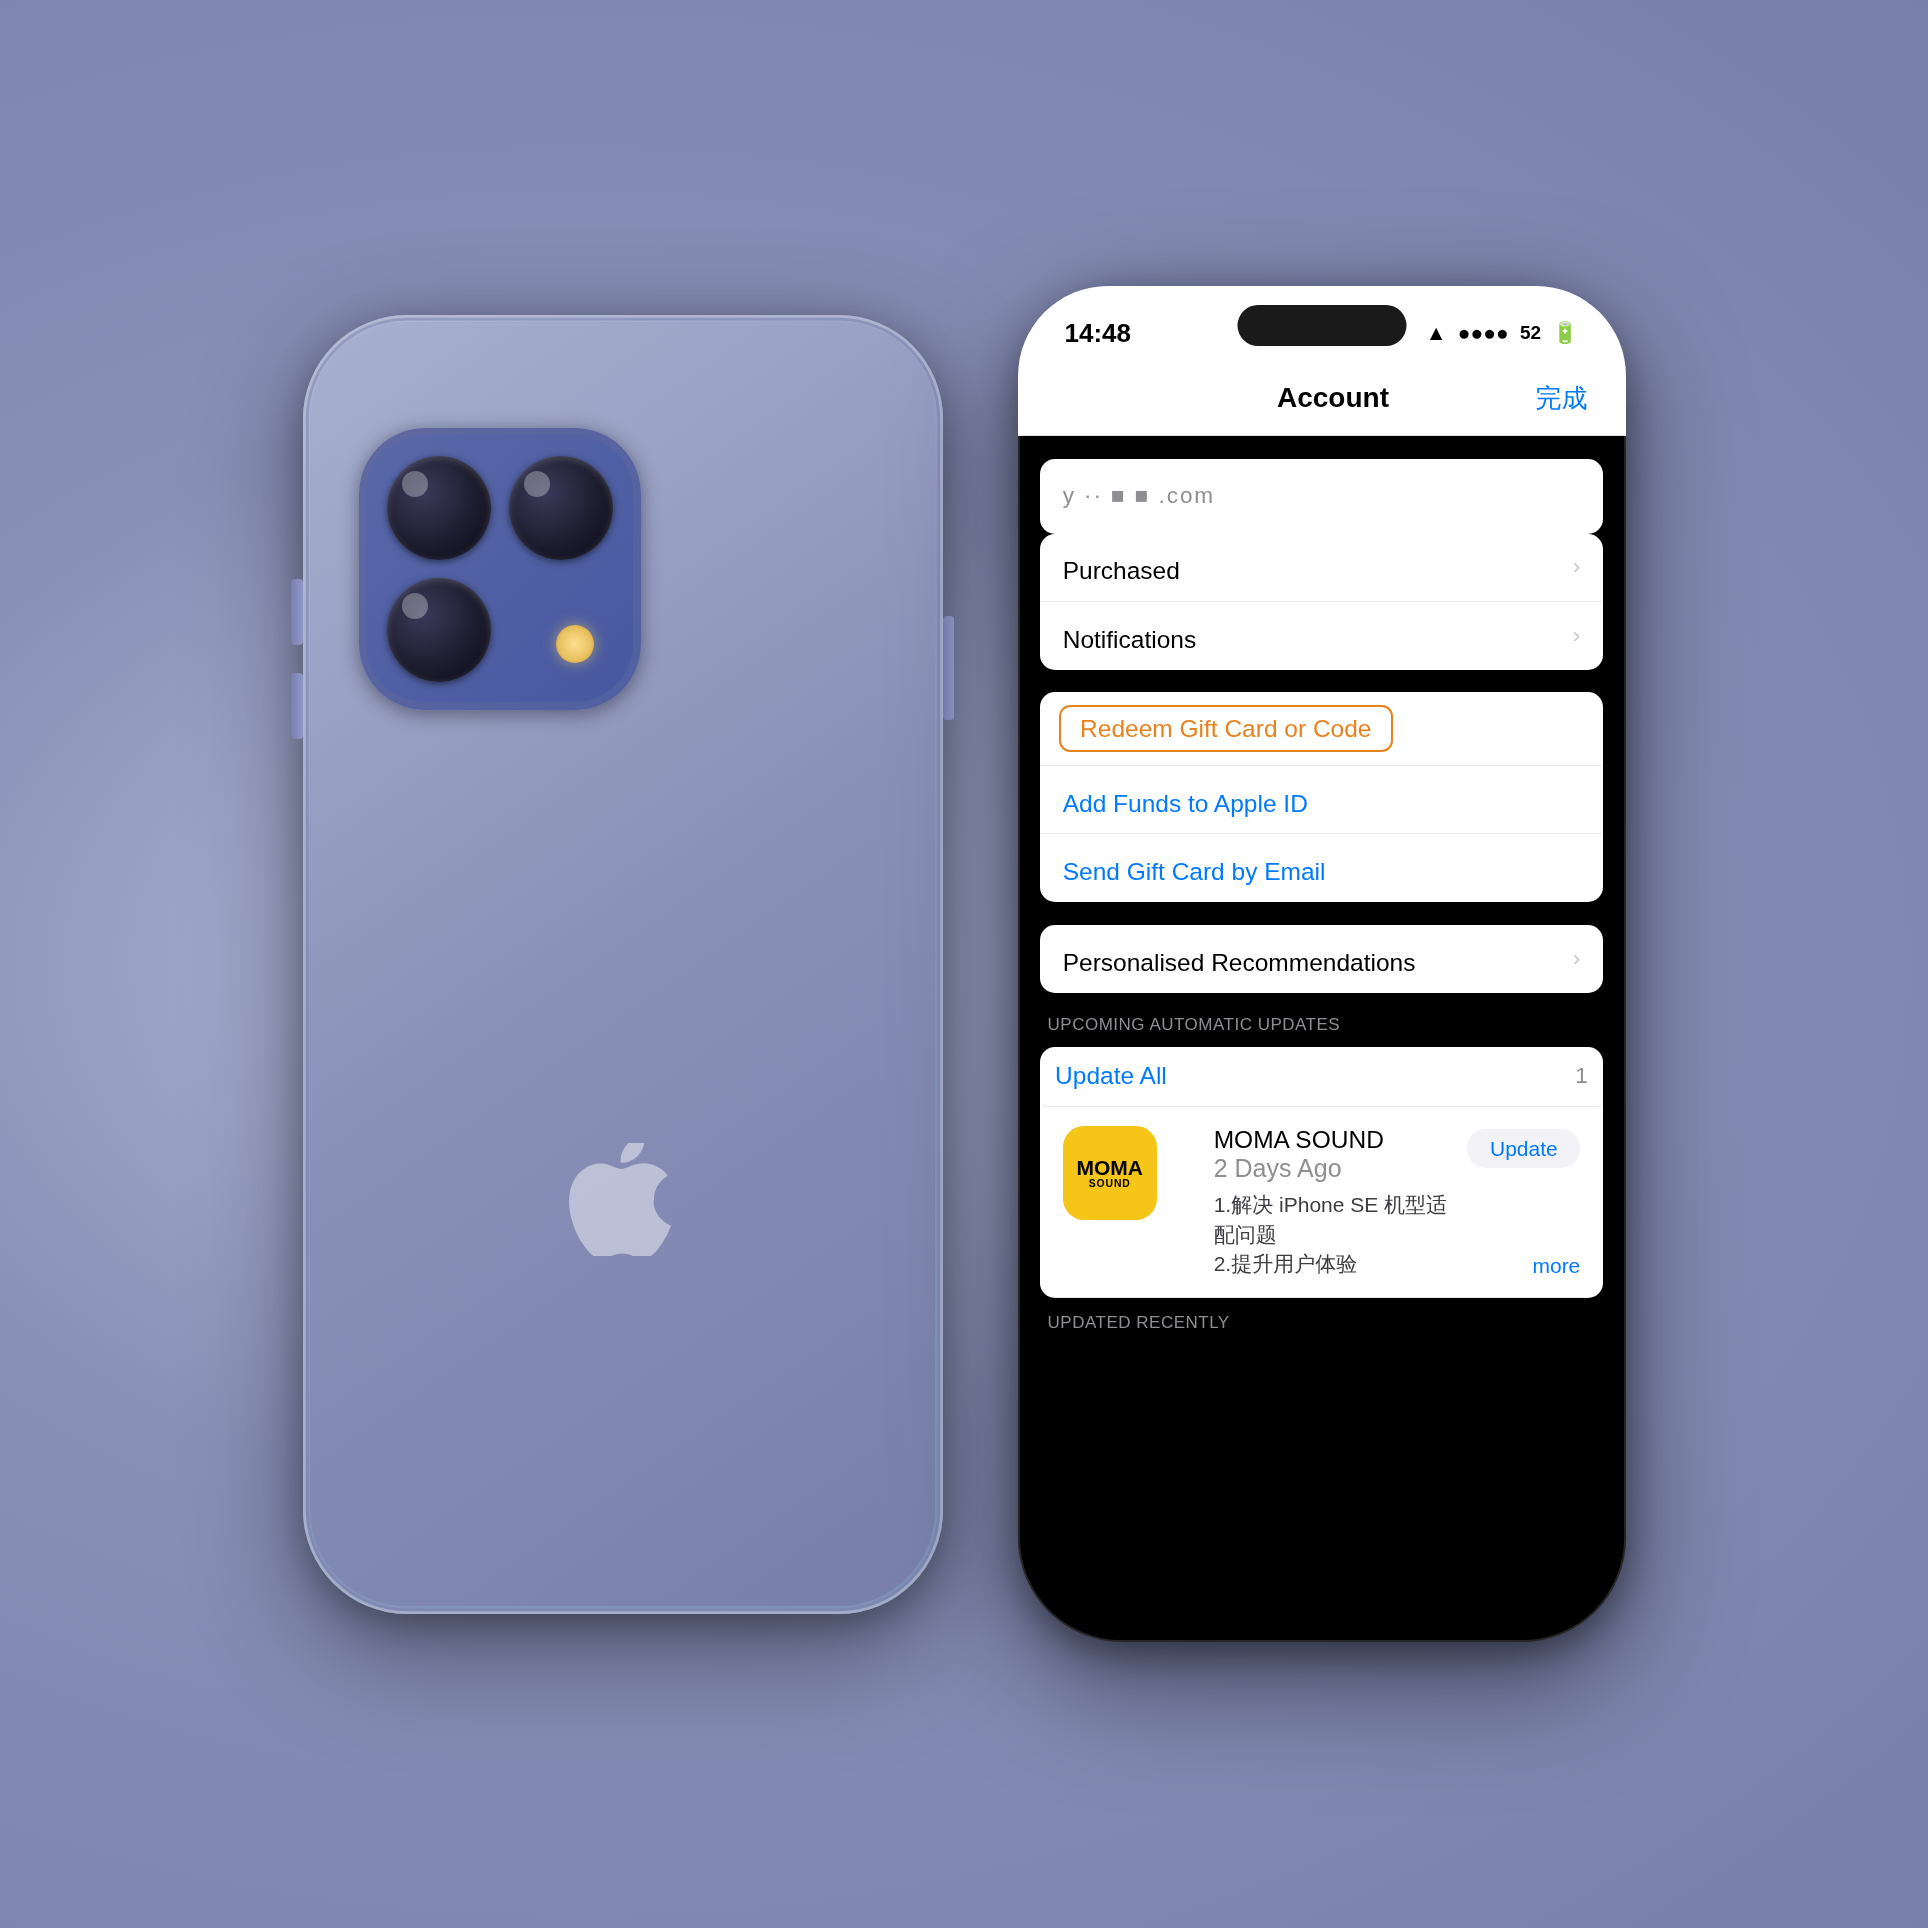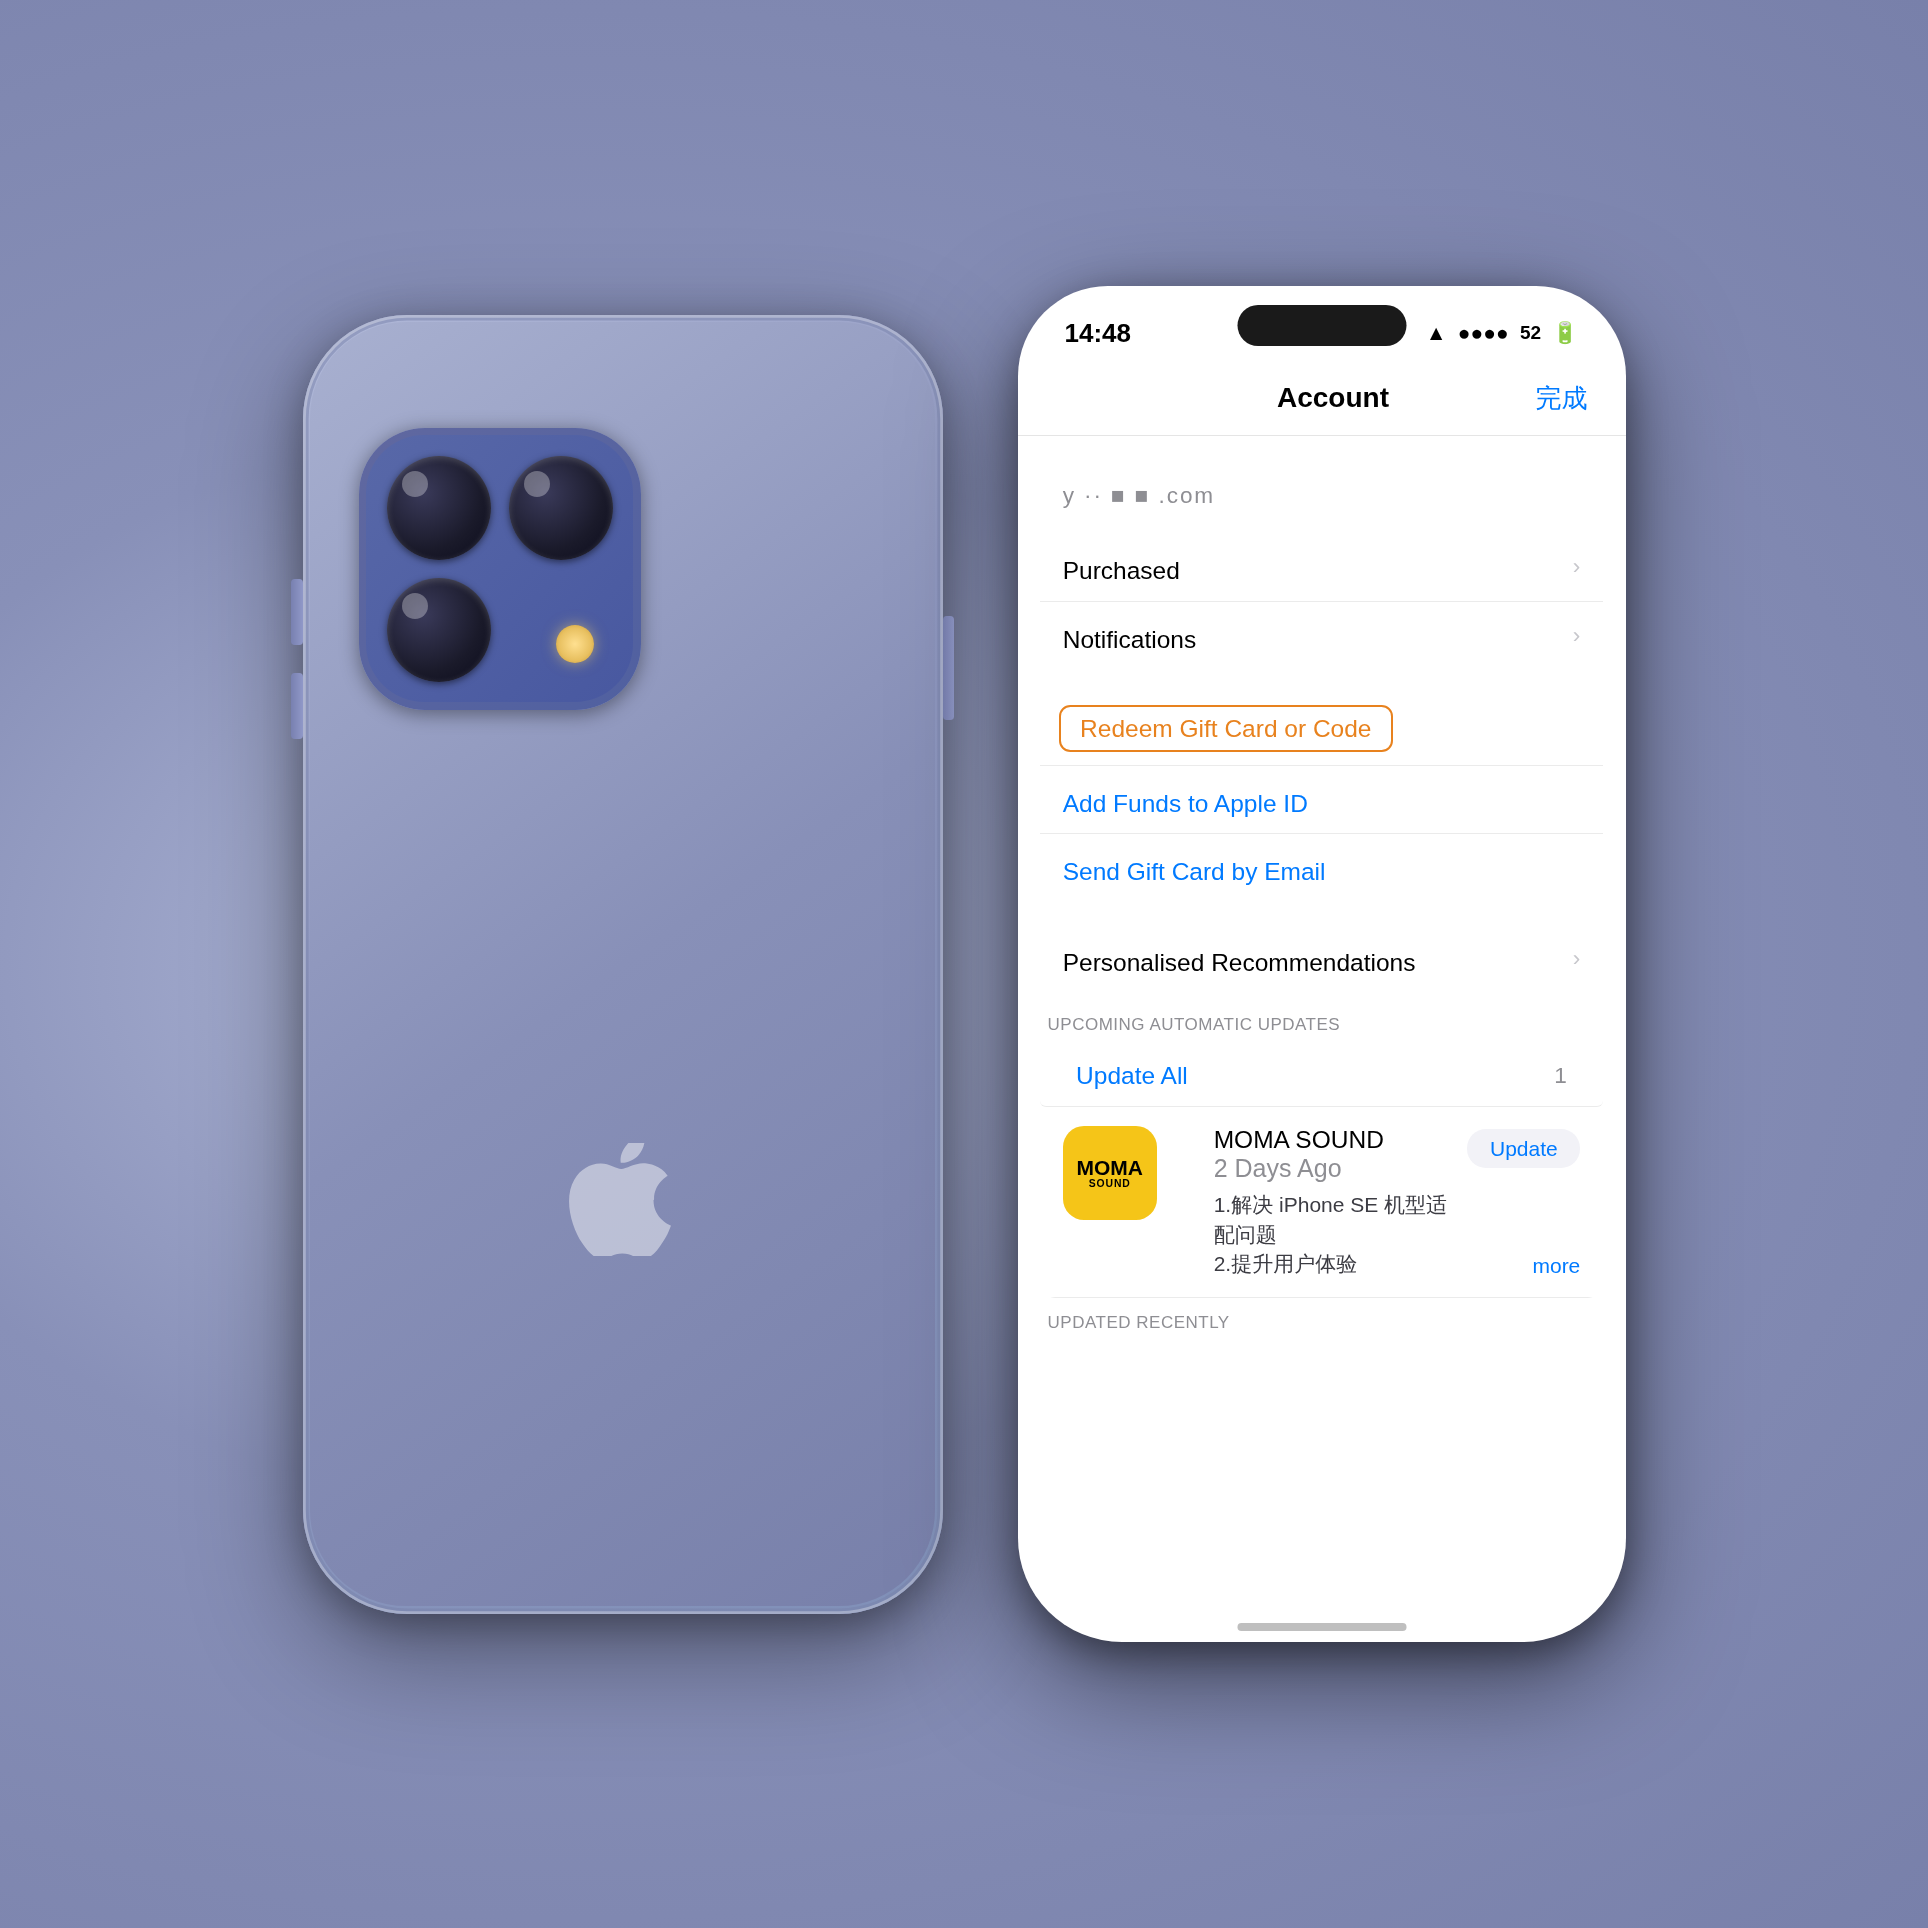--- a/index.html
+++ b/index.html
@@ -153,21 +153,21 @@
     .btn-power {
       right: -11.3px; top: 301px;
       width: 11.3px; height: 104px;
     }
 
     
     .iphone-front {
       position: relative;
       width: 608px;
       height: 1356px;
-      background: #ffffff;
+      background: #000000;
       border-radius: 104px;
       box-shadow:
         0 38px 113px rgba(0,0,0,0.5),
         0 9.4px 38px rgba(0,0,0,0.4),
         inset 0 0 0 1.9px rgba(255,255,255,0.15);
       z-index: 5;
     }
 
     
     .status-bar {
@@ -340,21 +340,21 @@
 
     .updates-card {
       background: #fff;
       border-radius: 15px;
       overflow: hidden;
     }
 
     .update-all-row {
       display: flex;
       align-items: center;
-      padding: 0 36px;
+      padding: 0 15px;
       height: 60px;
       border-bottom: 0.9px solid rgba(0,0,0,0.08);
       border-radius: 6px;
     }
 
     .update-all-label {
       flex: 1;
       font-size: 24.5px;
       color: #007aff;
       font-weight: 400;

